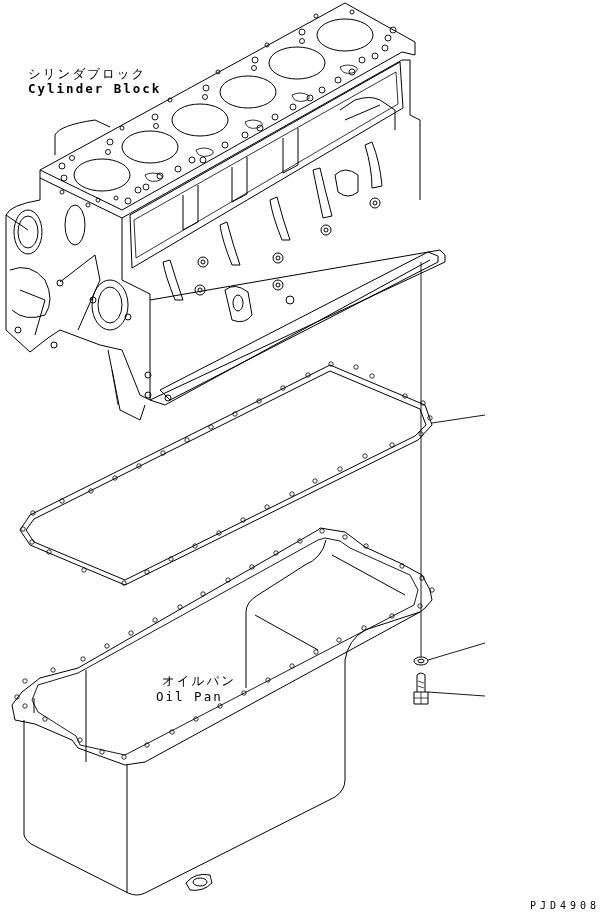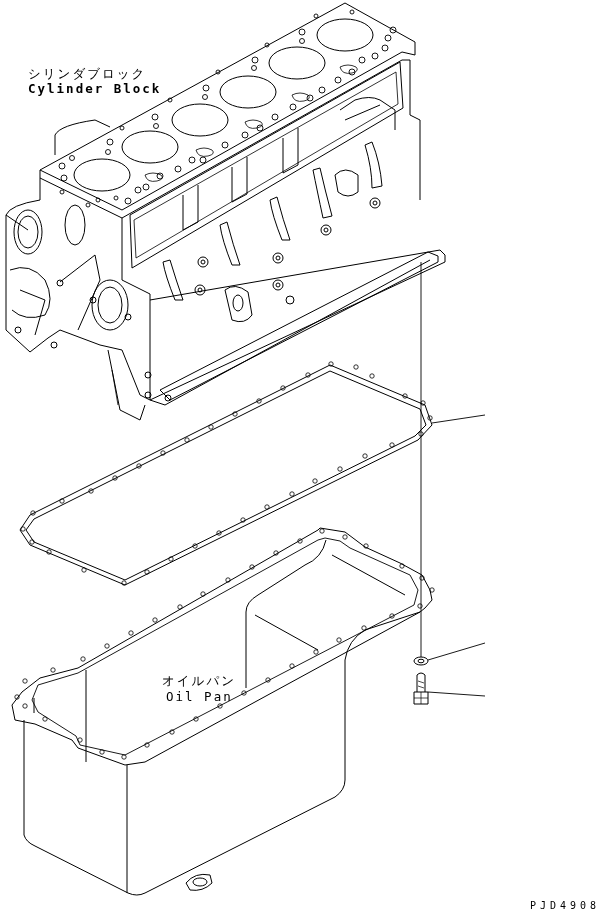--- a/index.html
+++ b/index.html
@@ -267,17 +267,17 @@
     <line x1="432" y1="423" x2="485" y2="415"></line>
     <line x1="428" y1="660" x2="485" y2="643"></line>
     <line x1="428" y1="692" x2="485" y2="696"></line>
   </g>
 </svg>
 
 <div class="lbl" style="left:28px; top:66px;">シリンダブロック</div>
 <div class="lbl" style="left:28px; top:81px;font-weight:bold;">Cylinder Block</div>
 
 <div class="lbl" style="left:162px; top:673px;">オイルパン</div>
-<div class="lbl" style="left:166px; top:689px;">Oil Pan</div>
+<div class="lbl" style="left:156px; top:689px;">Oil Pan</div>
 
 <div class="code" style="left:530px; top:900px;">PJD4908</div>
 
 </div>
 
 </body></html>

